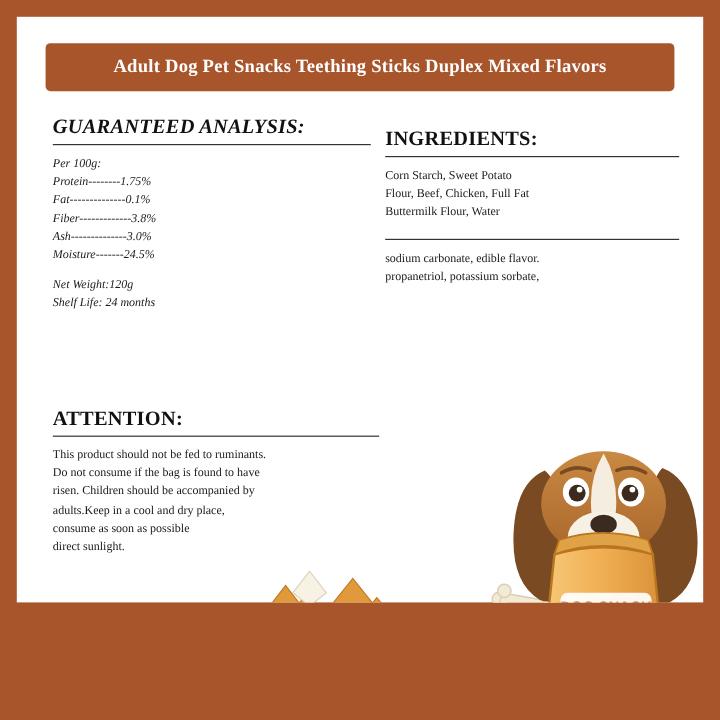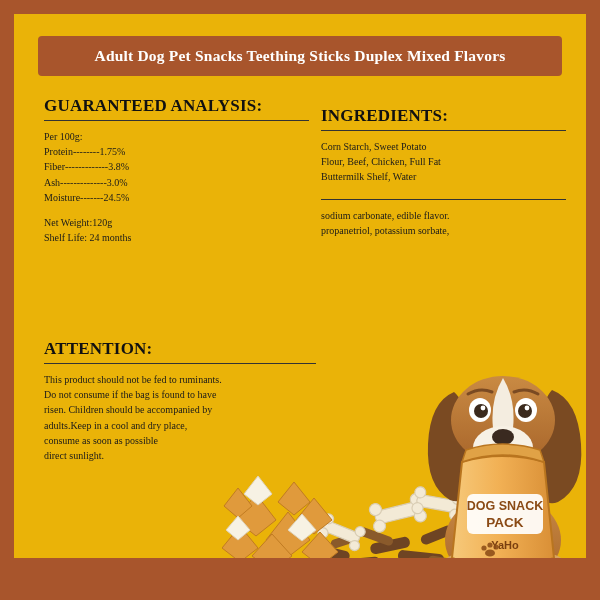--- a/index.html
+++ b/index.html
@@ -11,22 +11,22 @@
     height: 600px;
     background: #a8552c;
     font-family: "Liberation Serif", serif;
     overflow: hidden;
   }
   .page {
     position: absolute;
     left: 14px;
     top: 14px;
     width: 572px;
-    height: 544px;
-    background: #eab308;
+    height: 488px;
+    background: #ffffff;
     box-sizing: border-box;
     overflow: hidden;
   }
   .title-bar {
     position: absolute;
     left: 24px;
     top: 22px;
     width: 524px;
     height: 40px;
     background: #a8552c;
@@ -42,20 +42,21 @@
     letter-spacing: 0.2px;
     white-space: nowrap;
     font-family: "Liberation Serif", serif;
   }
 
   .col-left {
     position: absolute;
     left: 30px;
     top: 82px;
     width: 265px;
+    font-style: italic;
   }
   .col-right {
     position: absolute;
     left: 307px;
     top: 92px;
     width: 245px;
   }
 
   .sec-head {
     font-size: 17px;
@@ -118,37 +119,38 @@
   <div class="title-bar">
     <span class="title-text">Adult Dog Pet Snacks Teething Sticks Duplex Mixed Flavors</span>
   </div>
 
   <div class="col-left">
     <div class="sec-head">GUARANTEED ANALYSIS:</div>
     <hr class="rule short">
     <div class="analysis-list">
       <div class="body-line">Per 100g:</div>
       <div class="body-line">Protein--------1.75%</div>
+      <div class="body-line">Fat--------------0.1%</div>
       <div class="body-line">Fiber-------------3.8%</div>
       <div class="body-line">Ash--------------3.0%</div>
       <div class="body-line">Moisture-------24.5%</div>
     </div>
     <div class="extra-info">
       <div class="body-line">Net Weight:120g</div>
       <div class="body-line">Shelf Life: 24 months</div>
     </div>
   </div>
 
   <div class="col-right">
     <div class="sec-head">INGREDIENTS:</div>
     <hr class="rule short">
     <div class="ingredients-body">
       <div class="body-line">Corn Starch, Sweet Potato</div>
       <div class="body-line">Flour, Beef, Chicken, Full Fat</div>
-      <div class="body-line">Buttermilk Shelf, Water</div>
+      <div class="body-line">Buttermilk Flour, Water</div>
     </div>
 
     <div class="additives-block">
       <hr class="rule short">
       <div class="additives-body">
         <div class="body-line">sodium carbonate, edible flavor.</div>
         <div class="body-line">propanetriol, potassium sorbate,</div>
       </div>
     </div>
   </div>

